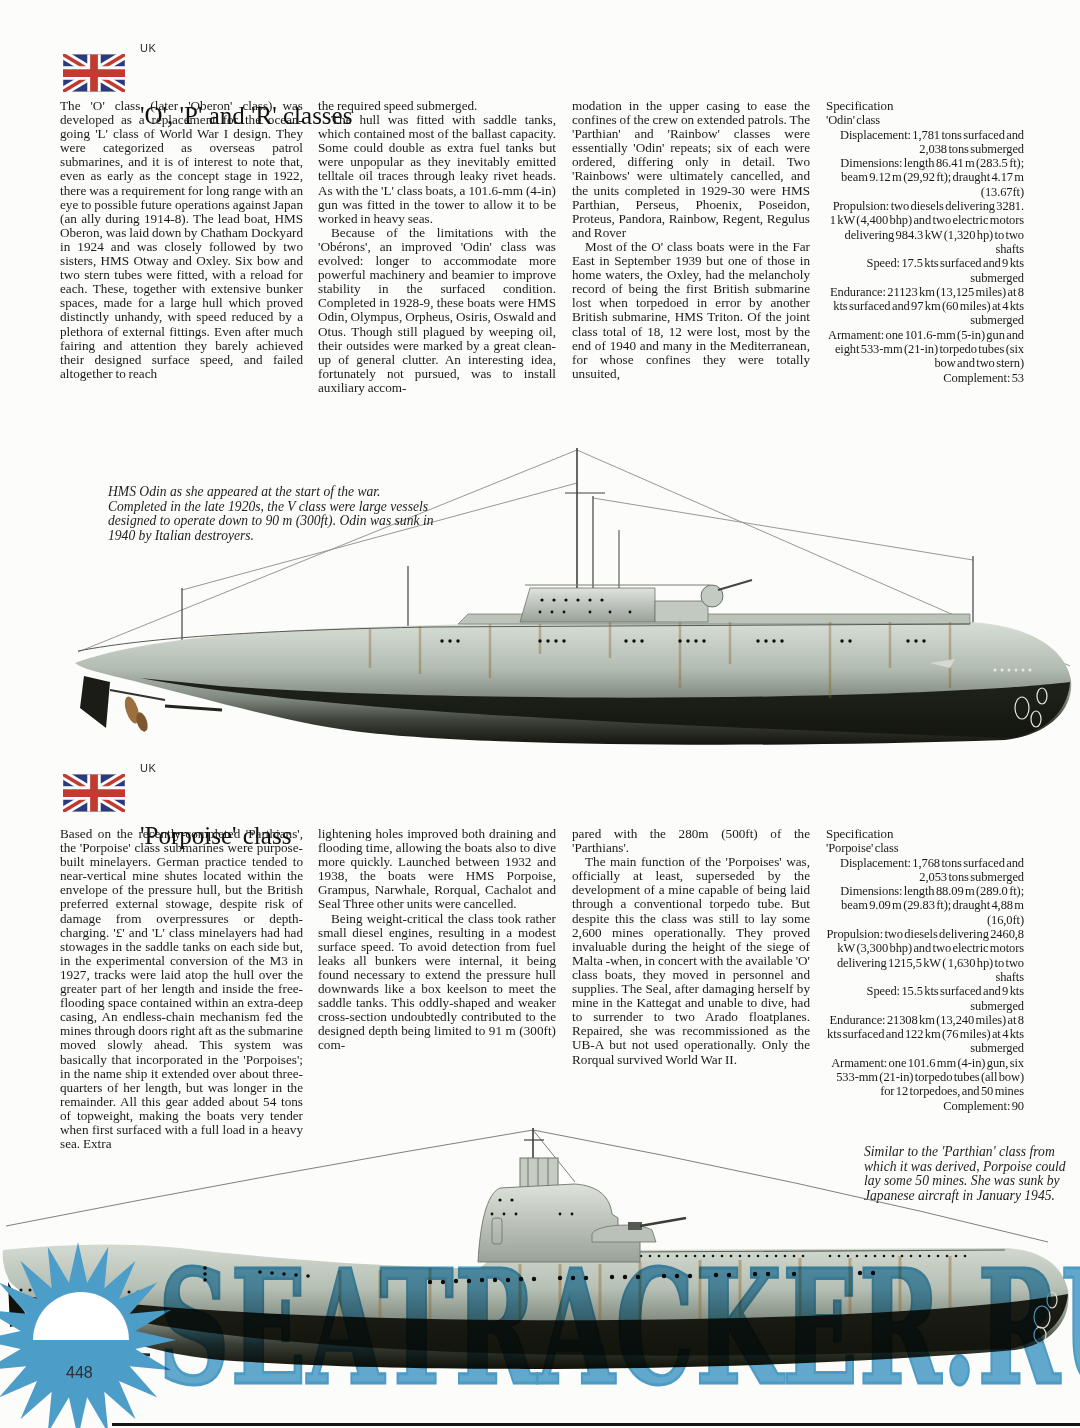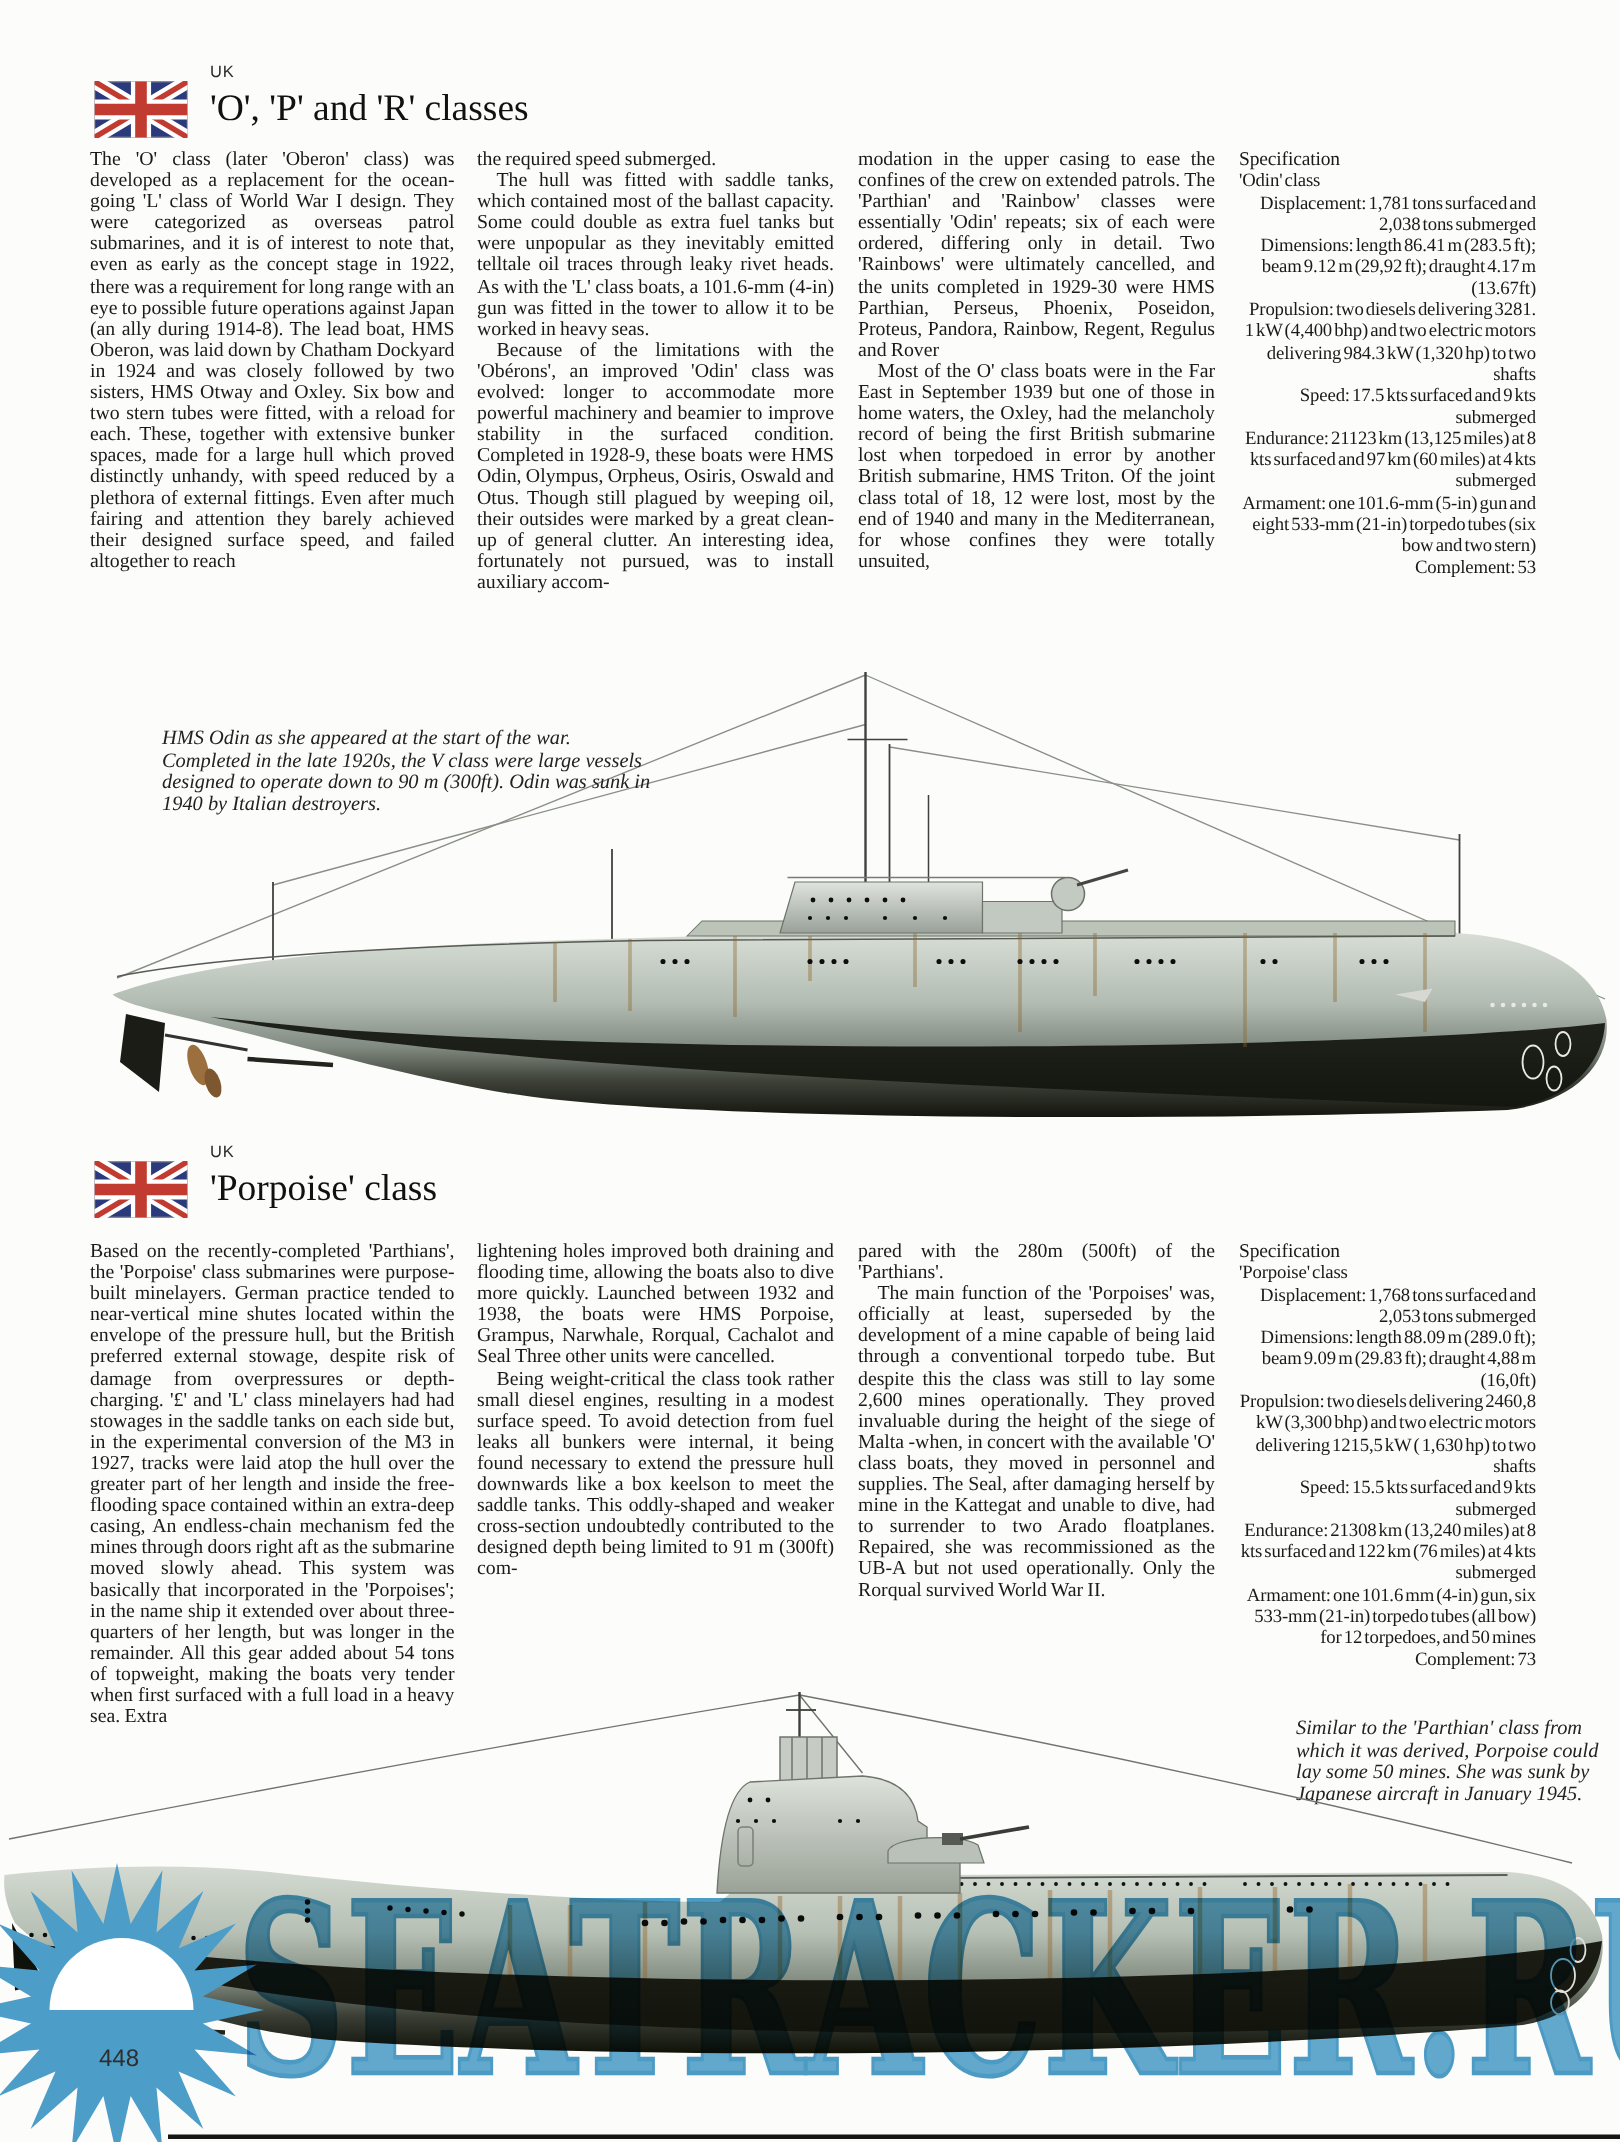--- a/index.html
+++ b/index.html
@@ -1,20 +1,20 @@
 <!DOCTYPE html>
 <html><head>
 <meta charset="utf-8">
 <style>
   html,body{margin:0;padding:0;background:#e8e8e8;}
   .page{position:relative;width:1080px;height:1428px;background:#fcfcfa;overflow:hidden;
         font-family:"Liberation Serif",serif;color:#1a1a1a;}
   .sec-header{position:absolute;display:flex;gap:15px;}
   .flag{width:62px;height:38px;margin-top:12px;flex:0 0 auto;}
-  .hgroup{display:flex;flex-direction:column;}
+  .hgroup{display:flex;flex-direction:column;gap:43px;}
   .country{font-family:"Liberation Sans",sans-serif;font-size:11px;color:#2a2a2a;letter-spacing:.5px;margin-bottom:2px;}
   .title{font-size:25px;line-height:33px;color:#111;}
   .col{position:absolute;width:243px;text-align:justify;font-size:13.2px;line-height:14.1px;word-spacing:-0.5px;}
   .col p{margin:0;}
   .col p + p{text-indent:13px;}
   .spec{position:absolute;width:198px;font-size:12.5px;line-height:14.3px;word-spacing:-1.6px;letter-spacing:-0.1px;}
   .spec .spec-title{font-size:13px;}
   .spec .spec-class{margin-bottom:0px;}
   .spec-line{margin:0;text-align:right;}
   .caption{position:absolute;font-style:italic;font-size:13.6px;line-height:14.6px;color:#222;margin-left:38px;}
@@ -235,21 +235,21 @@
   <div class="spec" style="left:826px;top:827px;">
     <div class="spec-title">Specification</div>
     <div class="spec-class">'Porpoise' class</div>
     <div>
         <div class="spec-line">Displacement: 1,768 tons surfaced and 2,053 tons submerged</div>
         <div class="spec-line">Dimensions: length 88.09 m (289.0 ft); beam 9.09 m (29.83 ft); draught 4,88 m (16,0ft)</div>
         <div class="spec-line">Propulsion: two diesels delivering 2460,8 kW (3,300 bhp) and two electric motors delivering 1215,5 kW ( 1,630 hp) to two shafts</div>
         <div class="spec-line">Speed: 15.5 kts surfaced and 9 kts submerged</div>
         <div class="spec-line">Endurance: 21308 km (13,240 miles) at 8 kts surfaced and 122 km (76 miles) at 4 kts submerged</div>
         <div class="spec-line">Armament: one 101.6 mm (4-in) gun, six 533-mm (21-in) torpedo tubes (all bow) for 12 torpedoes, and 50 mines</div>
-        <div class="spec-line">Complement: 73</div>
+        <div class="spec-line">Complement: 90</div>
       </div>
   </div>
 
   <div class="caption" style="left:826px;top:1145px;width:208px;">Similar to the 'Parthian' class from which it was derived, Porpoise could lay some 50 mines. She was sunk by Japanese aircraft in January 1945.</div>
 
   <svg class="illus" style="left:0px;top:1122px;width:1080px;height:272px;" viewBox="0 0 1080 272">
     <defs>
       <linearGradient id="hull2" x1="0" y1="0" x2="0" y2="1">
         <stop offset="0" stop-color="#d4dad1"></stop>
         <stop offset="0.35" stop-color="#b6c0b5"></stop>

